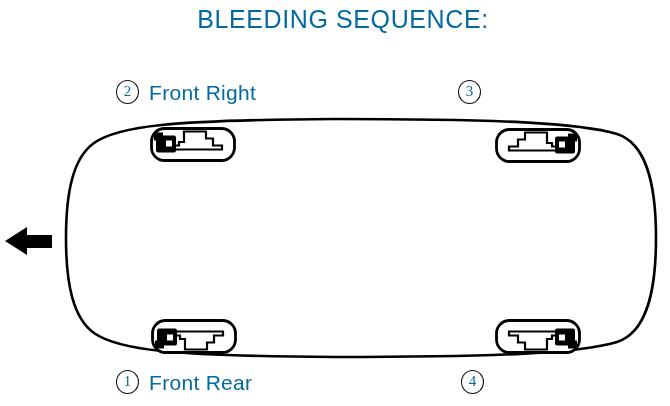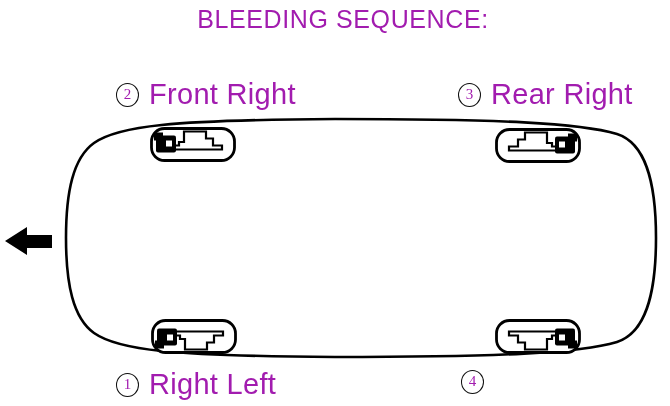--- a/index.html
+++ b/index.html
@@ -7,21 +7,21 @@
     padding: 0;
     background: #ffffff;
   }
   .stage {
     position: relative;
     width: 670px;
     height: 406px;
     background: #ffffff;
     overflow: hidden;
     font-family: "Liberation Sans", sans-serif;
-    color: #a21caf;
+    color: #0369a1;
   }
   .diagram-svg {
     position: absolute;
     left: 0;
     top: 0;
     width: 670px;
     height: 406px;
   }
   .page-title {
     position: absolute;
@@ -51,21 +51,21 @@
     align-items: center;
     justify-content: center;
     font-family: "Liberation Serif", serif;
     font-size: 15px;
     line-height: 1;
     flex: 0 0 auto;
     padding-bottom: 1px;
     box-sizing: content-box;
   }
   .label-text {
-    font-size: 29px;
+    font-size: 21px;
     letter-spacing: 0.3px;
     line-height: 1;
   }
   .pos-front-right { left: 116px; top: 80px; }
   .pos-rear-right  { left: 458px; top: 80px; }
   .pos-front-left  { left: 116px; top: 370px; }
   .pos-rear-left   { left: 461px; top: 370px; }
 </style>
 </head>
 <body>
@@ -106,25 +106,24 @@
 
   <div class="page-title">BLEEDING SEQUENCE:</div>
 
   <div class="wheel-label pos-front-right">
     <span class="num-circle">2</span>
     <span class="label-text">Front Right</span>
   </div>
 
   <div class="wheel-label pos-rear-right">
     <span class="num-circle">3</span>
-    <span class="label-text">Rear Right</span>
   </div>
 
   <div class="wheel-label pos-front-left">
     <span class="num-circle">1</span>
-    <span class="label-text">Right Left</span>
+    <span class="label-text">Front Rear</span>
   </div>
 
   <div class="wheel-label pos-rear-left">
     <span class="num-circle">4</span>
   </div>
 
 </div>
 
 </body></html>

